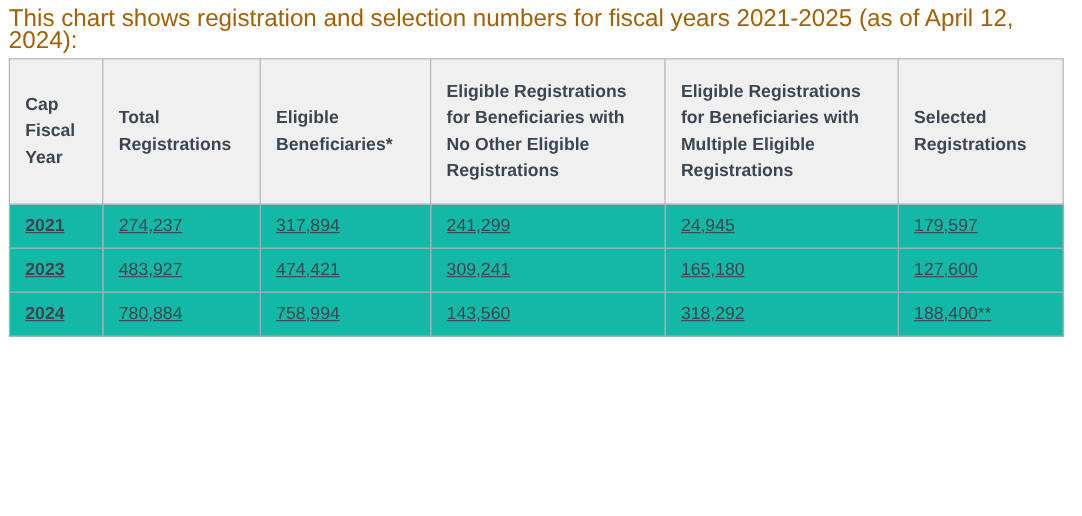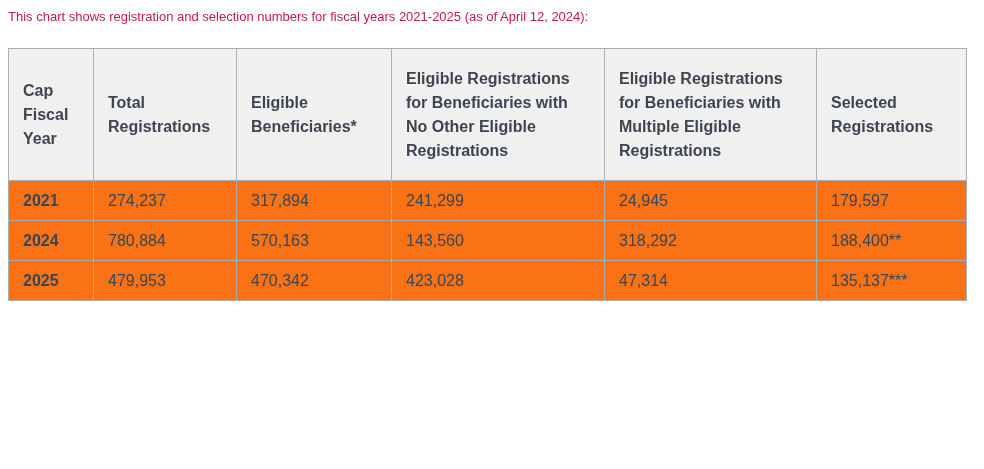--- a/index.html
+++ b/index.html
@@ -11,49 +11,50 @@
     color: #3d4551;
   }
   .page {
     width: 984px;
     height: 469px;
     padding: 7px 0 0 8px;
     overflow: hidden;
     background: #ffffff;
   }
   .intro {
-    font-size: 13px;
+    font-size: 22px;
     line-height: 20px;
-    color: #be185d;
+    color: #a16207;
     margin: 0;
   }
   table.data-table {
     border-collapse: collapse;
     table-layout: fixed;
     width: 958px;
-    margin-top: 21px;
+    margin-top: 6px;
   }
   table.data-table th,
   table.data-table td {
     border: 1px solid #a9aeb1;
     font-size: 16px;
     text-align: left;
     vertical-align: middle;
     padding: 10px 14px;
   }
   table.data-table th {
     background: #f0f0f0;
     font-weight: 700;
     line-height: 1.5;
     height: 132px;
   }
   table.data-table td {
-    background: #f97316;
+    background: #14b8a6;
     font-weight: 400;
     height: 40px;
+    text-decoration: underline;
   }
   table.data-table td.year-cell {
     font-weight: 700;
   }
   col.c1 { width: 85px; }
   col.c2 { width: 143px; }
   col.c3 { width: 155px; }
   col.c4 { width: 213px; }
   col.c5 { width: 212px; }
   col.c6 { width: 150px; }
@@ -86,30 +87,30 @@
     <tbody>
       <tr>
         <td class="year-cell">2021</td>
         <td>274,237</td>
         <td>317,894</td>
         <td>241,299</td>
         <td>24,945</td>
         <td>179,597</td>
       </tr>
       <tr>
+        <td class="year-cell">2023</td>
+        <td>483,927</td>
+        <td>474,421</td>
+        <td>309,241</td>
+        <td>165,180</td>
+        <td>127,600</td>
+      </tr>
+      <tr>
         <td class="year-cell">2024</td>
         <td>780,884</td>
-        <td>570,163</td>
+        <td>758,994</td>
         <td>143,560</td>
         <td>318,292</td>
         <td>188,400**</td>
-      </tr>
-      <tr>
-        <td class="year-cell">2025</td>
-        <td>479,953</td>
-        <td>470,342</td>
-        <td>423,028</td>
-        <td>47,314</td>
-        <td>135,137***</td>
       </tr>
     </tbody>
   </table>
 </div>
 
 </body></html>

